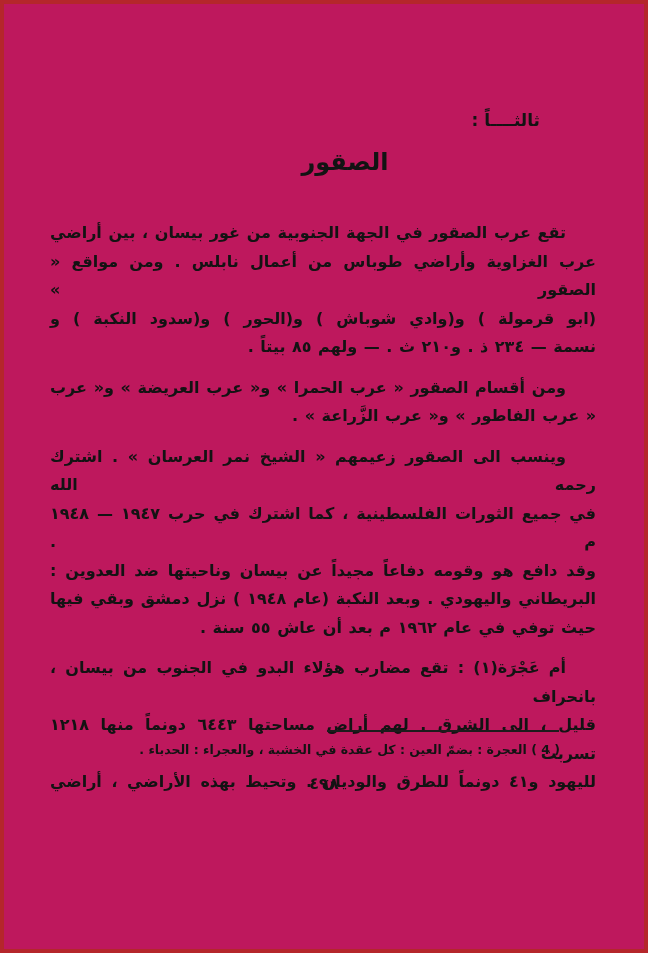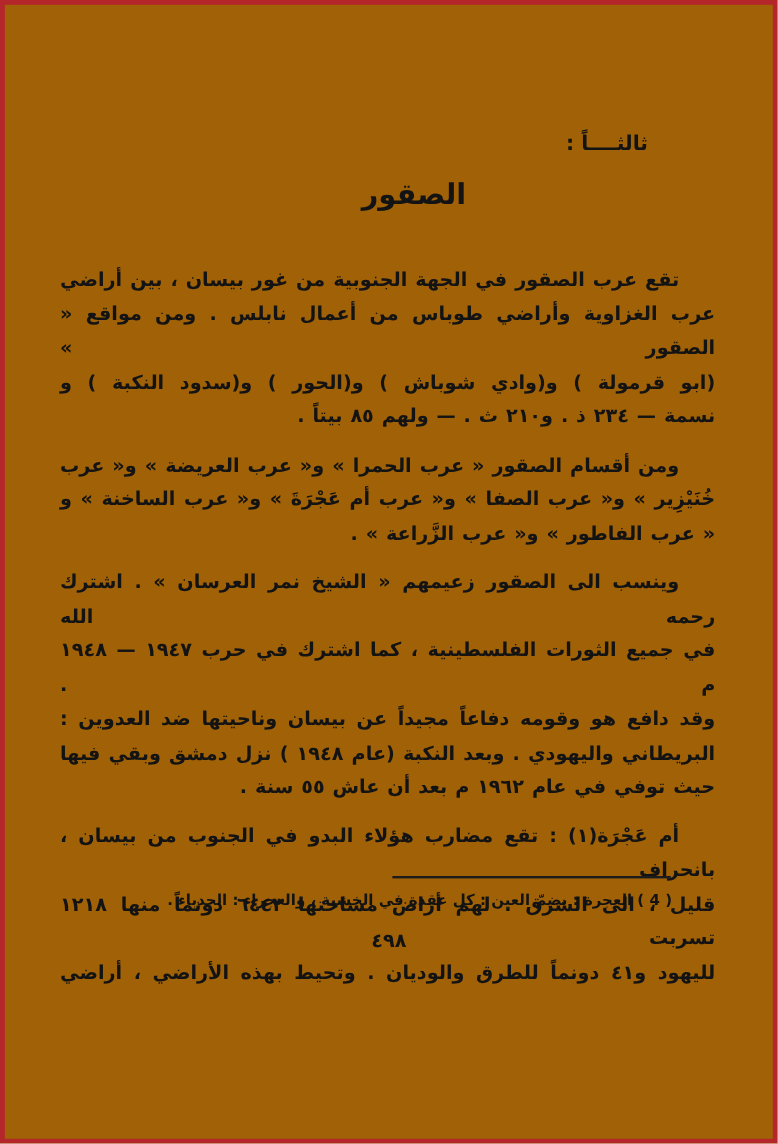--- a/index.html
+++ b/index.html
@@ -5,21 +5,21 @@
   html, body {
     margin: 0;
     padding: 0;
     background: #ffffff;
   }
   .frame {
     position: relative;
     width: 648px;
     height: 953px;
     box-sizing: border-box;
-    background: #a16207;
+    background: #be185d;
     border: 4px solid var(--border-red, #b5262b);
     font-family: "DejaVu Sans", sans-serif;
     color: var(--ink, #111111);
     direction: rtl;
     overflow: hidden;
   }
   .section-heading {
     position: absolute;
     top: 106px;
     right: 104px;
@@ -92,21 +92,20 @@
 
   <div class="body-text">
       <div class="para">
         <div class="line first">تقع عرب الصقور في الجهة الجنوبية من غور بيسان ، بين أراضي</div>
         <div class="line">عرب الغزاوية وأراضي طوباس من أعمال نابلس . ومن مواقع « الصقور »</div>
         <div class="line">(ابو قرمولة ) و(وادي شوباش ) و(الحور ) و(سدود النكبة ) و</div>
         <div class="line last">نسمة — ٢٣٤ ذ .  و٢١٠ ث . — ولهم ٨٥ بيتاً .</div>
       </div>
       <div class="para">
         <div class="line first">ومن أقسام الصقور « عرب الحمرا » و« عرب العريضة » و« عرب</div>
-        <div class="line">خُنَيْزِير » و« عرب الصفا » و« عرب أم عَجْرَةَ » و« عرب الساخنة » و</div>
         <div class="line last">« عرب الفاطور » و« عرب الزَّراعة » .</div>
       </div>
       <div class="para">
         <div class="line first">وينسب الى الصقور زعيمهم « الشيخ نمر العرسان » . اشترك رحمه الله</div>
         <div class="line">في جميع الثورات الفلسطينية ، كما اشترك في حرب ١٩٤٧ — ١٩٤٨ م .</div>
         <div class="line">وقد دافع هو وقومه دفاعاً مجيداً عن بيسان وناحيتها ضد العدوين :</div>
         <div class="line">البريطاني واليهودي . وبعد النكبة (عام ١٩٤٨ ) نزل دمشق وبقي فيها</div>
         <div class="line last">حيث توفي في عام ١٩٦٢ م بعد أن عاش ٥٥ سنة .</div>
       </div>
       <div class="para">

